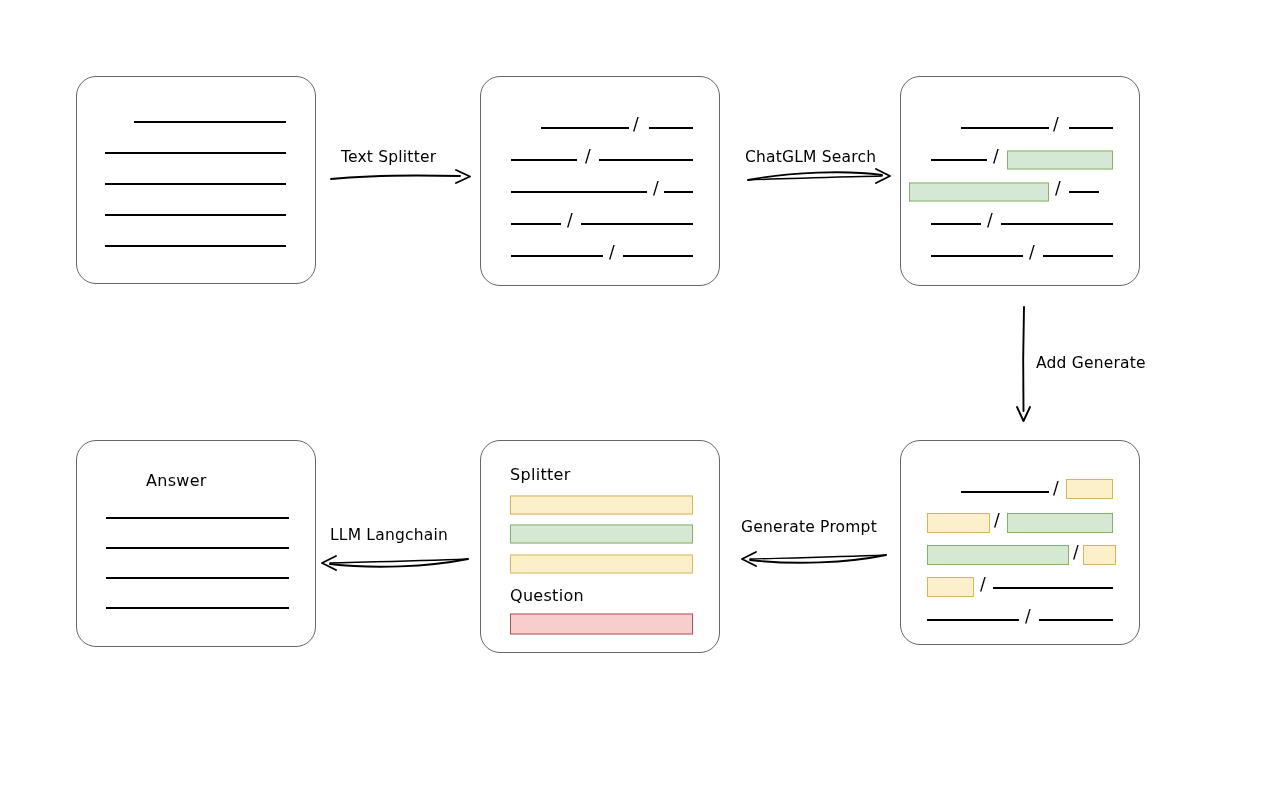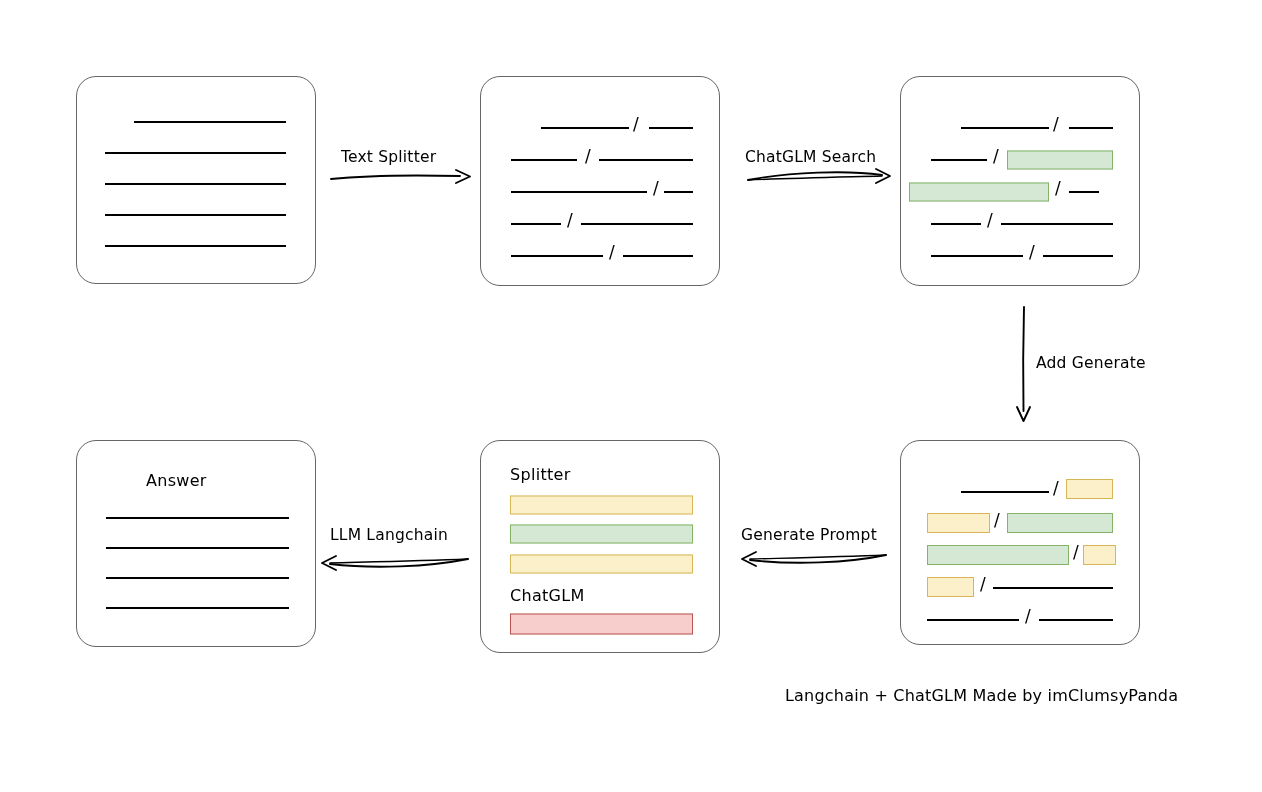--- a/index.html
+++ b/index.html
@@ -157,21 +157,21 @@
     <div class="rule" style="left:26px; top:178px; width:92px;"></div>
     <span class="slash" style="left:124px; top:175px;">/</span>
     <div class="rule" style="left:138px; top:178px; width:74px;"></div>
   </div>
 
   <div class="node-box" style="left:480px; top:440px; width:240px; height:213px;">
     <div class="box-title" style="left:29px; top:24px;">Splitter</div>
     <div class="chip chip-yellow" style="left:29px; top:64px; width:183px; height:19px;"></div>
     <div class="chip chip-green" style="left:29px; top:93px; width:183px; height:19px;"></div>
     <div class="chip chip-yellow" style="left:29px; top:123px; width:183px; height:19px;"></div>
-    <div class="box-title" style="left:29px; top:145px;">ChatGLM</div>
+    <div class="box-title" style="left:29px; top:145px;">Question</div>
     <div class="chip chip-red" style="left:29px; top:183px; width:183px; height:21px;"></div>
   </div>
 
   <div class="node-box" style="left:76px; top:440px; width:240px; height:207px;">
     <div class="box-title" style="left:29px; top:30px;margin-left:40px;">Answer</div>
     <div class="rule" style="left:29px; top:76px; width:183px;"></div>
     <div class="rule" style="left:29px; top:106px; width:183px;"></div>
     <div class="rule" style="left:29px; top:136px; width:183px;"></div>
     <div class="rule" style="left:29px; top:166px; width:183px;"></div>
   </div>
@@ -188,29 +188,28 @@
     <path d="M2,16 C50,14 100,13 136,12" fill="none" stroke="#000" stroke-width="1.4" stroke-linecap="round"></path>
     <path d="M130,5 L144,12 L130,19" fill="none" stroke="#000" stroke-width="1.9" stroke-linejoin="round" stroke-linecap="round"></path>
   </svg>
 
   <div class="edge-label" style="left:1036px; top:354px;">Add Generate</div>
   <svg class="edge-svg" style="left:1010px; top:305px;" width="28" height="118" viewBox="0 0 28 118">
     <path d="M14,2 C13,40 13,75 13.5,106" fill="none" stroke="#000" stroke-width="1.9" stroke-linecap="round"></path>
     <path d="M7,102 L13.5,116 L20,102" fill="none" stroke="#000" stroke-width="1.9" stroke-linejoin="round" stroke-linecap="round"></path>
   </svg>
 
-  <div class="edge-label" style="left:741px; top:518px;margin-top:8px;">Generate Prompt</div>
+  <div class="edge-label" style="left:741px; top:518px;">Generate Prompt</div>
   <svg class="edge-svg" style="left:738px; top:545px;" width="150" height="28" viewBox="0 0 150 28">
     <path d="M148,10 C110,18 55,20 12,15" fill="none" stroke="#000" stroke-width="1.9" stroke-linecap="round"></path>
     <path d="M148,10 C100,12 50,13 12,14" fill="none" stroke="#000" stroke-width="1.4" stroke-linecap="round"></path>
     <path d="M18,7 L4,14 L18,21" fill="none" stroke="#000" stroke-width="1.9" stroke-linejoin="round" stroke-linecap="round"></path>
   </svg>
 
   <div class="edge-label" style="left:330px; top:526px;">LLM Langchain</div>
   <svg class="edge-svg" style="left:318px; top:548px;" width="152" height="28" viewBox="0 0 152 28">
     <path d="M150,11 C110,19 55,21 12,16" fill="none" stroke="#000" stroke-width="1.9" stroke-linecap="round"></path>
     <path d="M150,11 C100,13 50,14 12,15" fill="none" stroke="#000" stroke-width="1.4" stroke-linecap="round"></path>
     <path d="M18,8 L4,15 L18,22" fill="none" stroke="#000" stroke-width="1.9" stroke-linejoin="round" stroke-linecap="round"></path>
   </svg>
 
-  <div class="footer-note" style="left:785px; top:686px;">Langchain + ChatGLM Made by imClumsyPanda</div>
 
 </div>
 
 </body></html>

